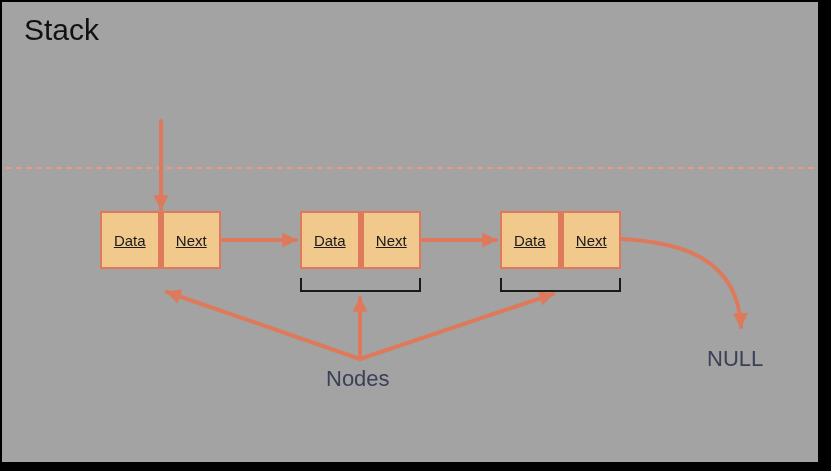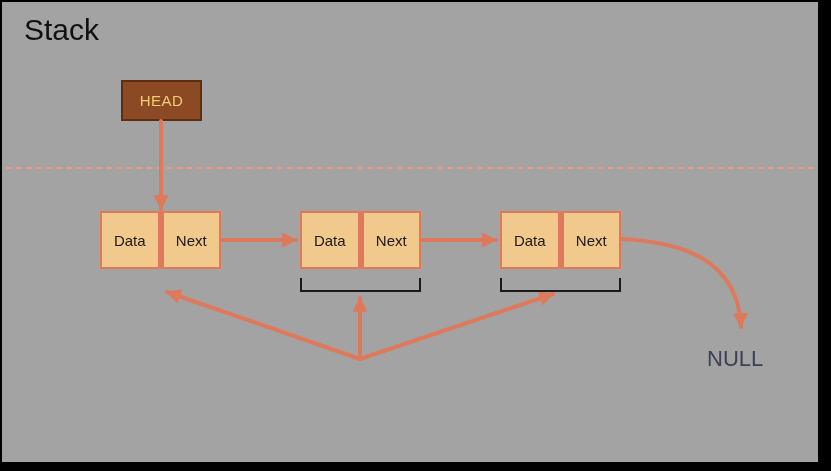--- a/index.html
+++ b/index.html
@@ -42,21 +42,21 @@
   .node {
     position: absolute; top: 211px;
     width: 121px; height: 58px;
     background: #F2C98C;
     border: 2px solid #DE7A5B;
     display: flex; align-items: stretch;
   }
   .node-cell {
     flex: 1 1 0;
     display: flex; align-items: center; justify-content: center;
-    font-size: 15px; color: #1a1a1a;
+    font-size: 15px; color: #1a1a1a; text-decoration: underline;
   }
   .node-divider { width: 6px; background: #DE7A5B; }
   #node-1 { left: 100px; }
   #node-2 { left: 300px; }
   #node-3 { left: 500px; }
   .bracket {
     position: absolute; top: 278px;
     width: 121px; height: 14px;
     border-left: 2px solid #1a1a1a;
     border-right: 2px solid #1a1a1a;
@@ -75,23 +75,20 @@
   #arrow-svg { position: absolute; left: 0; top: 0; pointer-events: none; }
 </style>
 </head>
 <body>
 
 <div id="canvas">
   <div id="layer">
 
     <div id="stack-label" class="region-label">Stack</div>
 
-    <div id="head-box">
-      <span>HEAD</span>
-    </div>
 
     <div id="dashed-divider"></div>
 
     <svg id="arrow-svg" width="820" height="464" viewBox="0 0 820 464">
       <defs>
         <marker id="ah" viewBox="0 0 12 12" markerUnits="userSpaceOnUse" markerWidth="15" markerHeight="15" refX="11" refY="6" orient="auto">
           <path d="M0,0 L12,6 L0,12 Z" fill="#DE7A5B"></path>
         </marker>
       </defs>
       <g stroke="#DE7A5B" stroke-width="4" fill="none" stroke-linecap="round">
@@ -121,16 +118,17 @@
       <div class="node-cell">Data</div>
       <div class="node-divider"></div>
       <div class="node-cell">Next</div>
     </div>
 
     <div id="bracket-2" class="bracket"></div>
     <div id="bracket-3" class="bracket"></div>
 
     <div id="null-label" class="annotation">NULL</div>
 
+    <div id="nodes-label" class="annotation">Nodes</div>
 
 
   </div>
 </div>
 
 </body></html>

